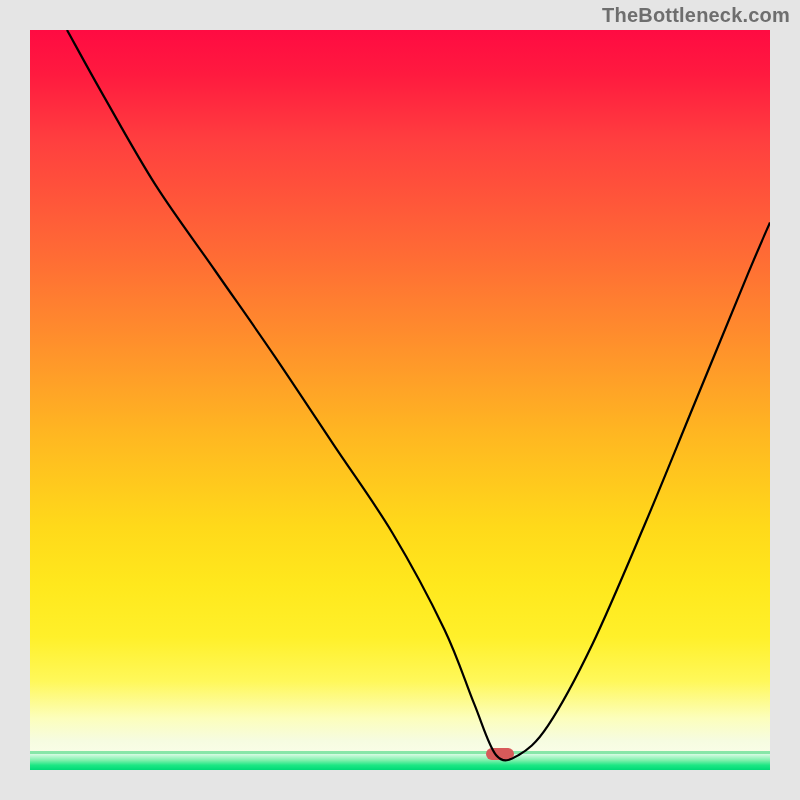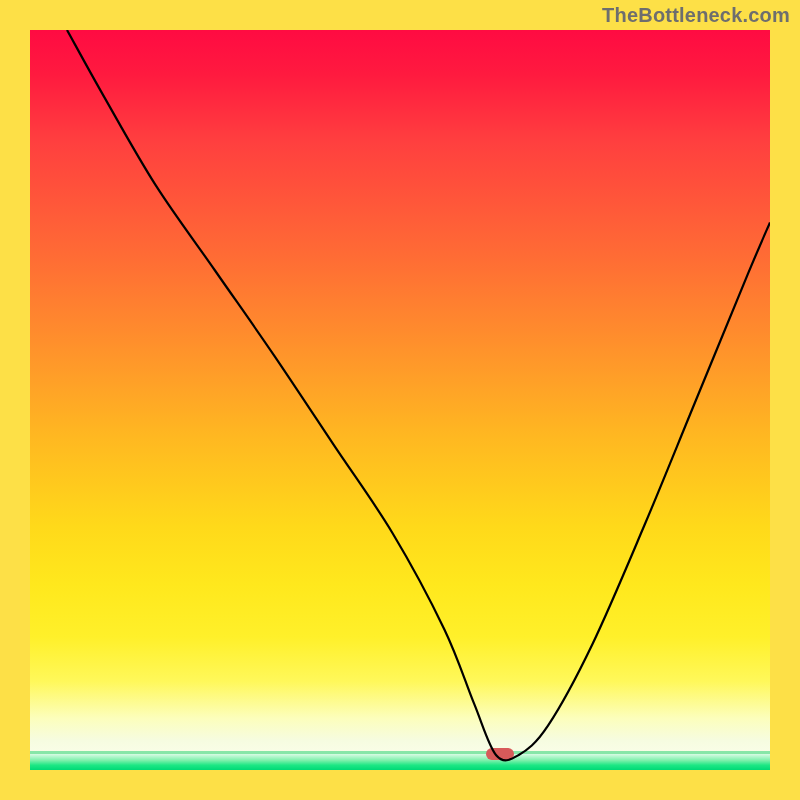--- a/index.html
+++ b/index.html
@@ -8,21 +8,21 @@
     width: 800px;
     height: 800px;
     background: #000;
     overflow: hidden;
     font-family: Arial, Helvetica, sans-serif;
   }
   .frame {
     position: relative;
     width: 800px;
     height: 800px;
-    background: #fde047;
+    background: #e5e5e5;
     text-decoration: underline;
   }
   .watermark {
     position: absolute;
     top: 4px;
     right: 10px;
     color: #6e6e6e;
     font-size: 20px;
     font-weight: 600;
     letter-spacing: 0.2px;

